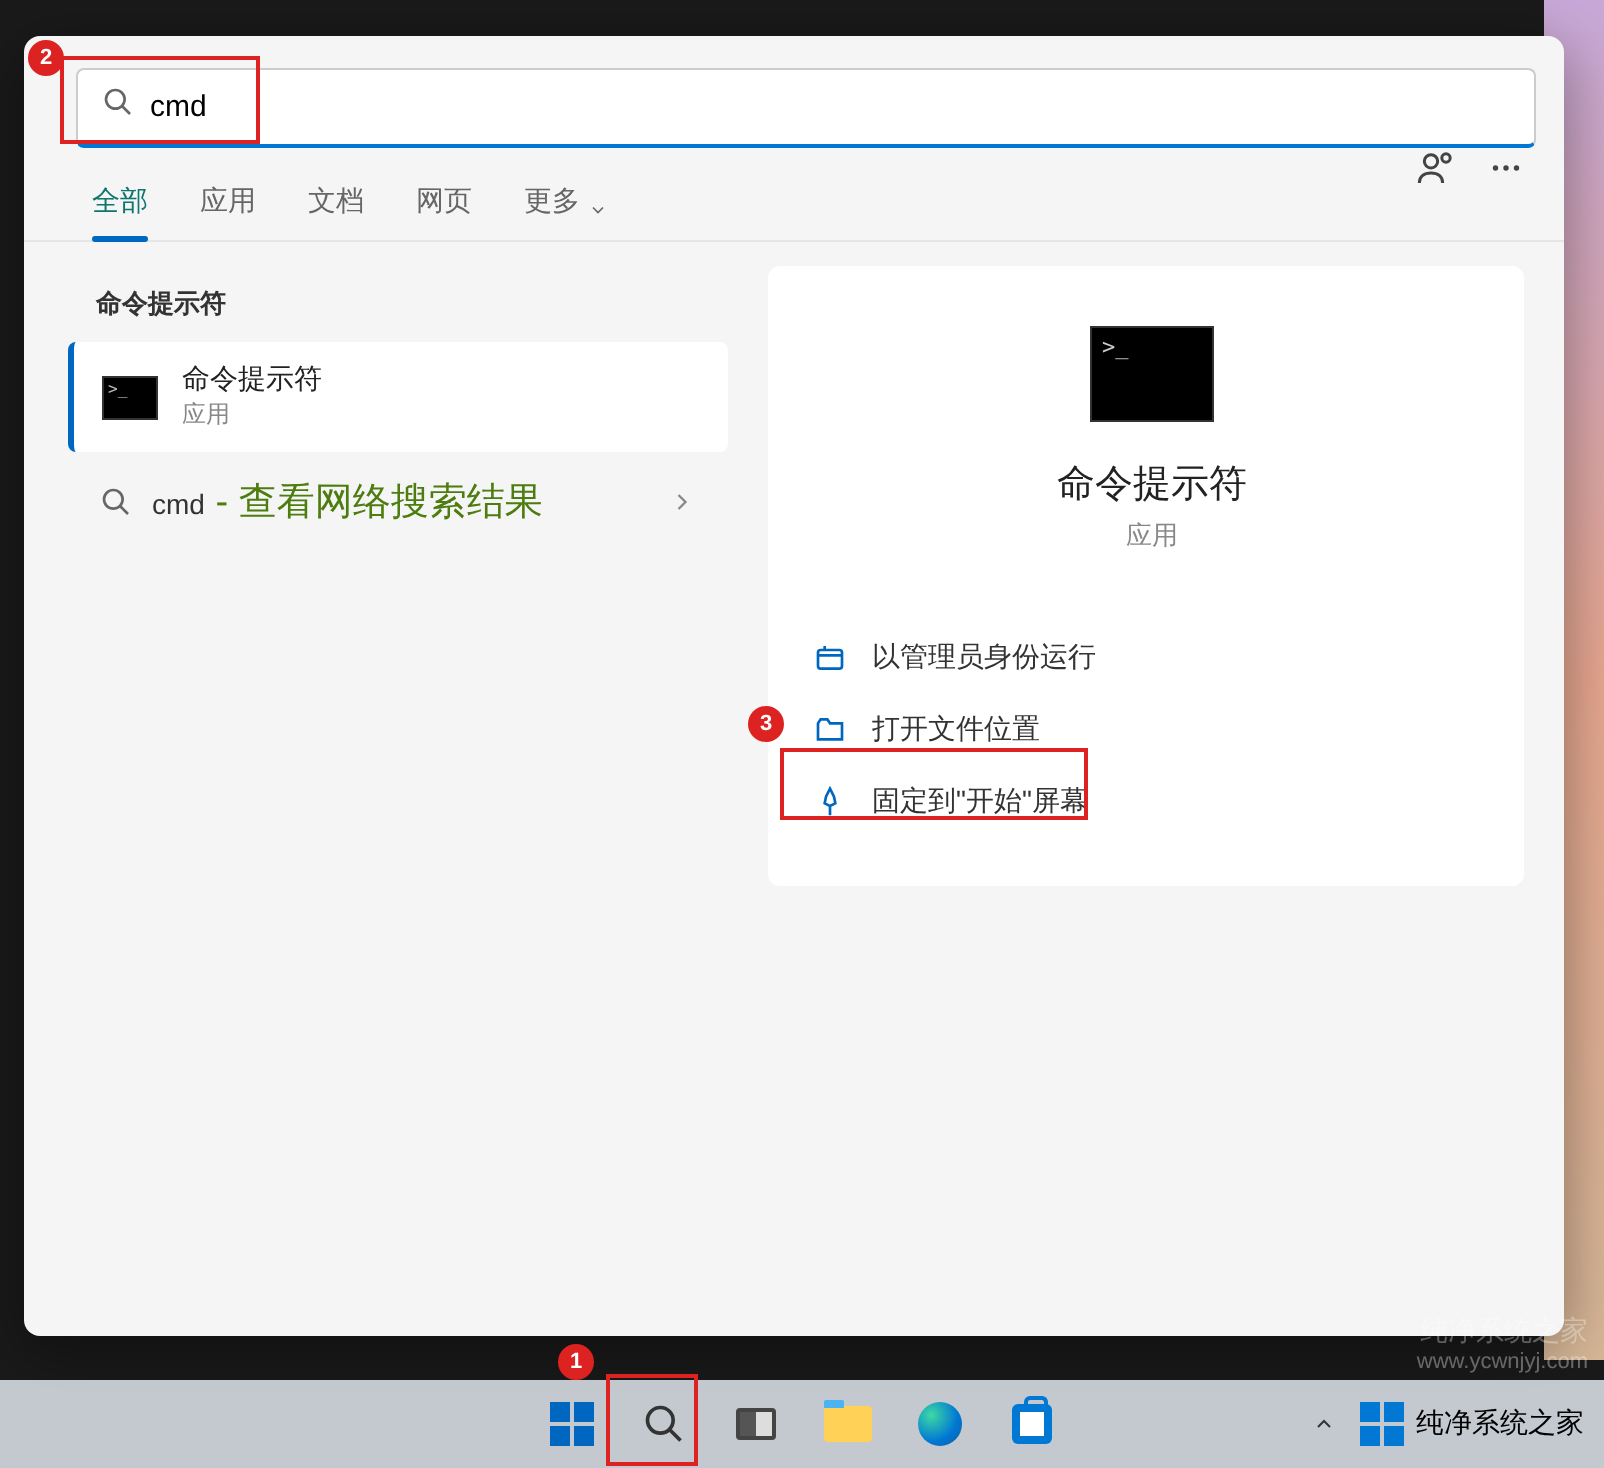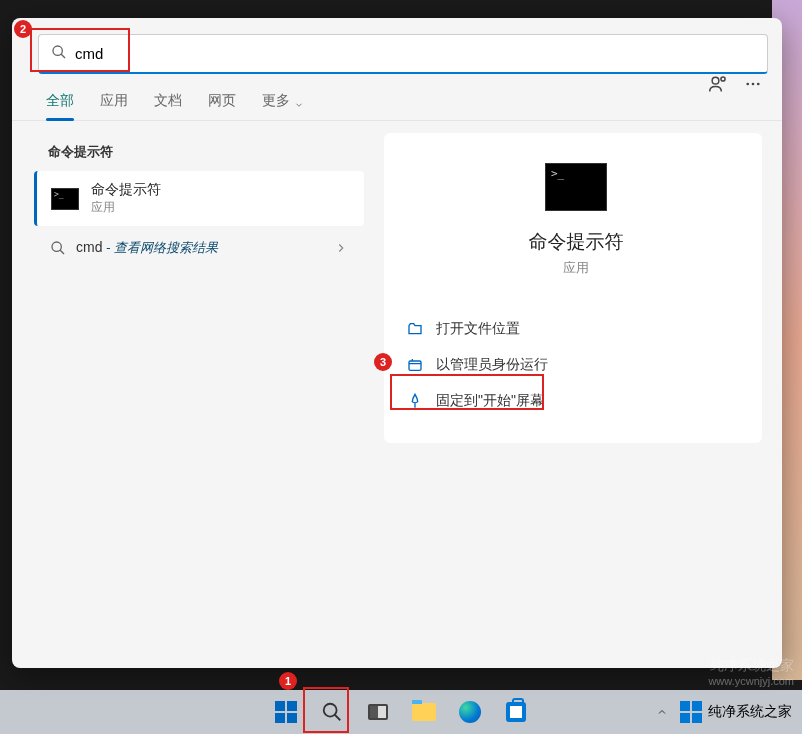--- a/index.html
+++ b/index.html
@@ -28,21 +28,21 @@
 
     .result-item { background: #fff; border-radius: 4px; display: flex; align-items: center; padding: 10px 14px; gap: 12px; cursor: pointer; border-left: 3px solid #0067c0; }
     .result-icon { width: 28px; height: 22px; background: #000; border: 1px solid #333; position: relative; flex-shrink: 0; }
     .result-icon::before { content: ">_"; color: #bbb; font-size: 8px; position: absolute; top: 1px; left: 2px; font-family: monospace; }
     .result-text .name { font-size: 14px; color: #222; }
     .result-text .sub { font-size: 12px; color: #888; }
 
     .web-item { display: flex; align-items: center; padding: 12px 16px; gap: 10px; cursor: pointer; justify-content: space-between; }
     .web-left { display: flex; align-items: center; gap: 10px; }
     .web-item .q { font-size: 14px; color: #333; }
-    .web-item .sub { font-size: 13px; color: #0c4a6e; font-style: italic; }
+    .web-item .sub { font-size: 19px; color: #4d7c0f; }
 
     .preview-card { background: #fff; border-radius: 6px; padding: 30px 10px 24px 16px; }
     .preview-top { text-align: center; margin-bottom: 18px; }
     .preview-icon { width: 62px; height: 48px; background: #000; border: 1px solid #333; margin: 0 auto 18px auto; position: relative; }
     .preview-icon::before { content: ">_"; color: #ccc; font-size: 11px; position: absolute; top: 3px; left: 5px; font-family: monospace; }
     .preview-title { font-size: 19px; color: #222; margin-bottom: 4px; }
     .preview-sub { font-size: 13px; color: #888; }
 
     .actions { margin-top: 34px; }
     .action { display: flex; align-items: center; padding: 9px 6px; gap: 12px; cursor: pointer; font-size: 14px; color: #333; border-radius: 4px; }
@@ -146,37 +146,37 @@
       <div class="preview-card">
         <div class="preview-top">
           <div class="preview-icon"></div>
           <div class="preview-title">命令提示符</div>
           <div class="preview-sub">应用</div>
         </div>
         <div class="actions">
           <div class="action">
             <span class="aicon">
                 <svg width="16" height="16" viewBox="0 0 24 24" fill="none" stroke="currentColor" stroke-width="2">
-                  <path d="M3 7l2-3h5l2 3h9v12H3z"></path>
-                </svg>
-              </span>
-            <span>打开文件位置</span>
-          </div>
-          <div class="action">
-            <span class="aicon">
-                <svg width="16" height="16" viewBox="0 0 24 24" fill="none" stroke="currentColor" stroke-width="2">
                   <rect x="3" y="6" width="18" height="14" rx="2"></rect>
                   <path d="M3 10h18M8 3v3"></path>
                 </svg>
               </span>
             <span>以管理员身份运行</span>
           </div>
           <div class="action">
             <span class="aicon">
                 <svg width="16" height="16" viewBox="0 0 24 24" fill="none" stroke="currentColor" stroke-width="2">
+                  <path d="M3 7l2-3h5l2 3h9v12H3z"></path>
+                </svg>
+              </span>
+            <span>打开文件位置</span>
+          </div>
+          <div class="action">
+            <span class="aicon">
+                <svg width="16" height="16" viewBox="0 0 24 24" fill="none" stroke="currentColor" stroke-width="2">
                   <path d="M12 2l3 6 1 5-4 2-4-2 1-5zM12 15v7"></path>
                 </svg>
               </span>
             <span>固定到"开始"屏幕</span>
           </div>
         </div>
       </div>
     </div>
   </div>
 </div>

